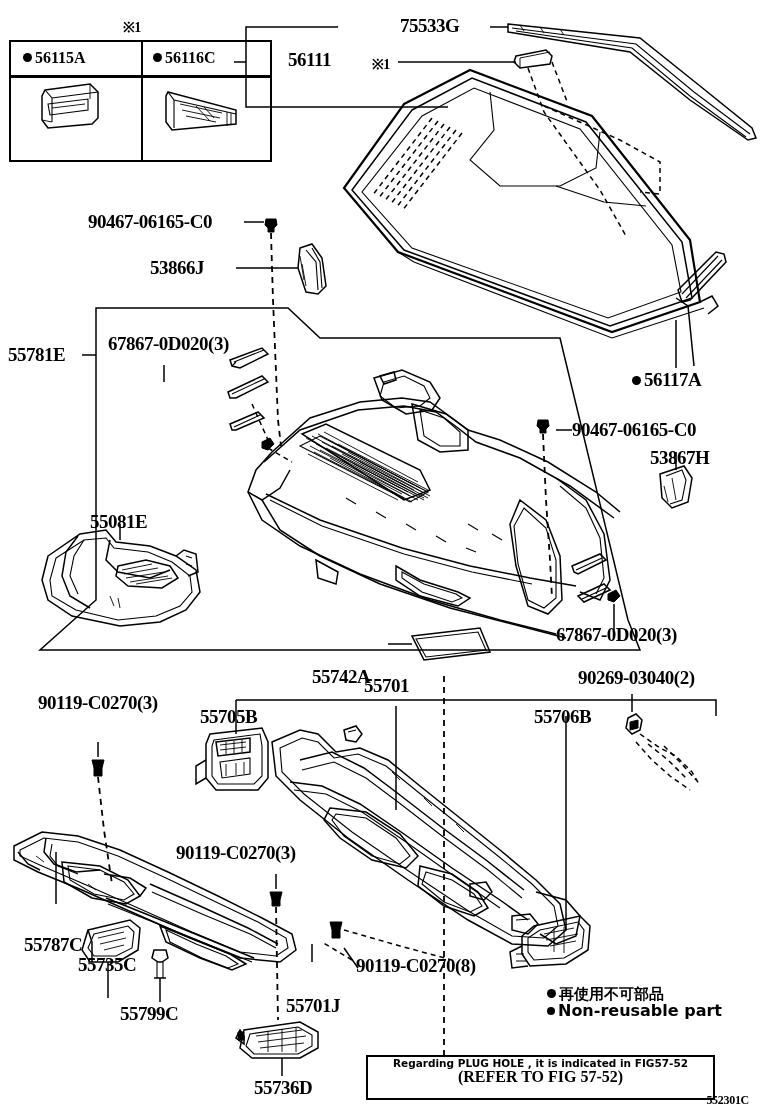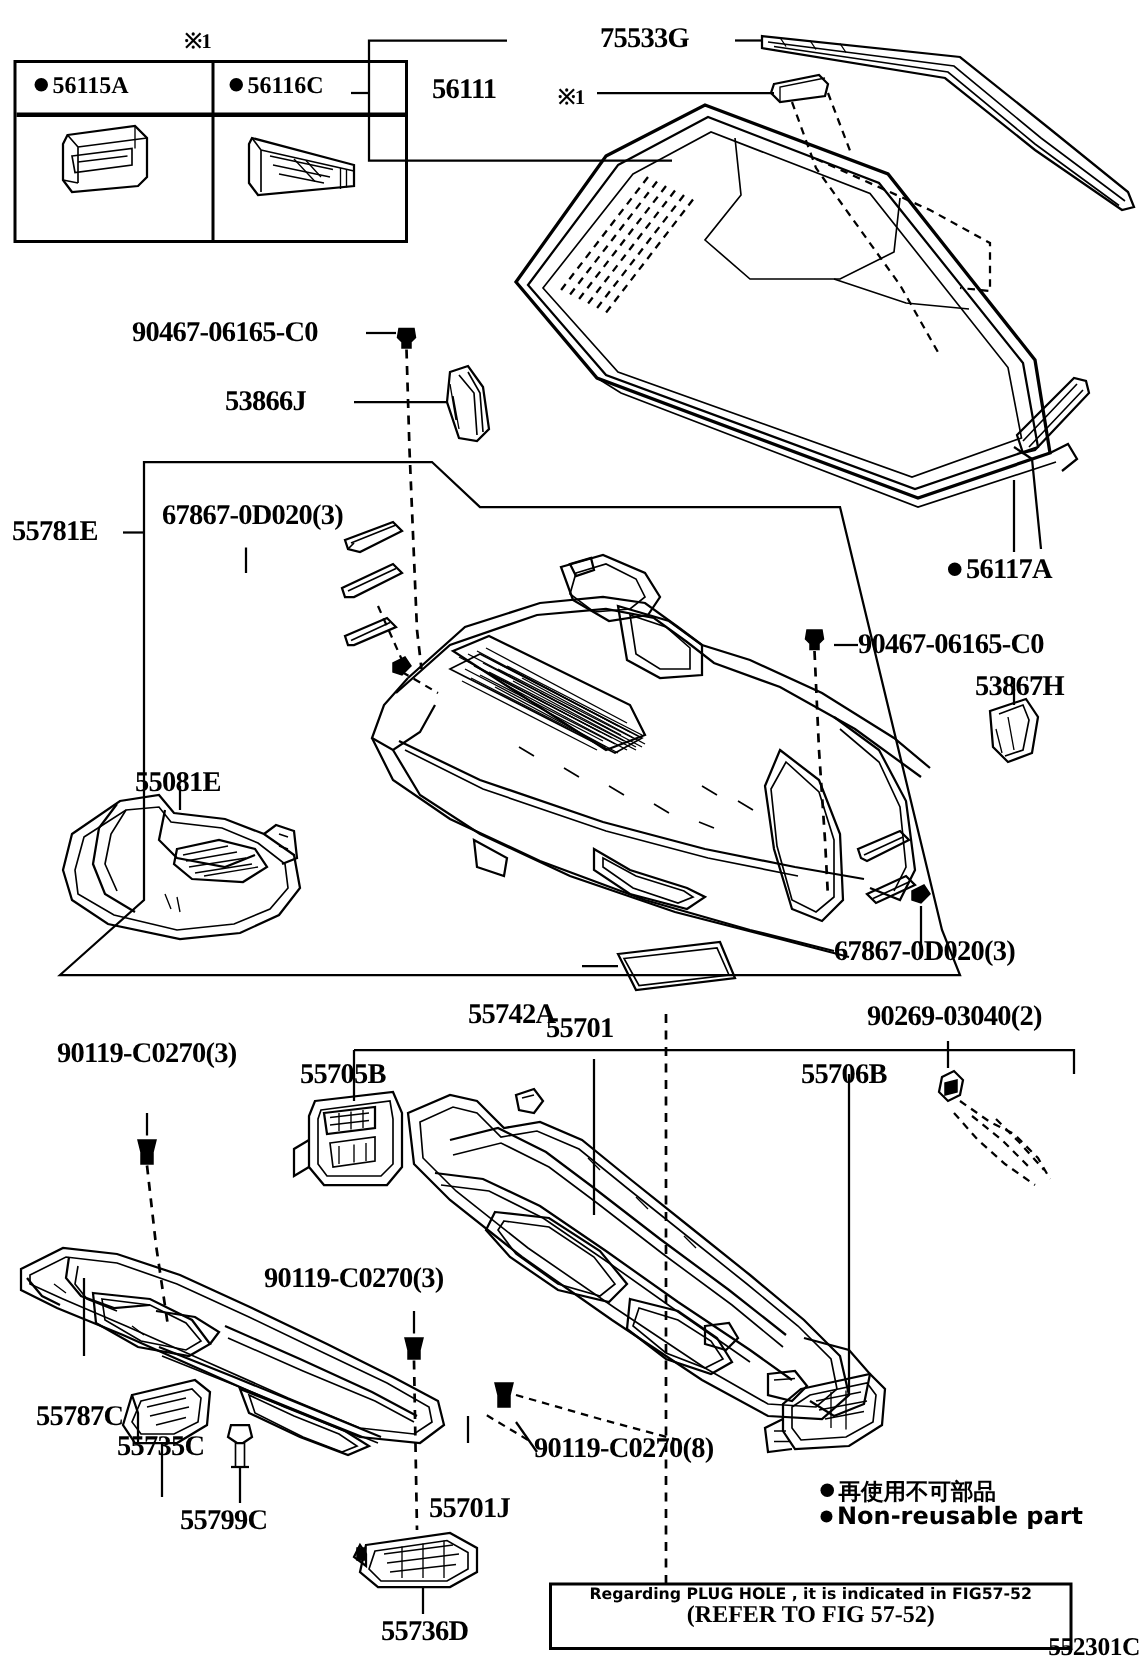--- a/index.html
+++ b/index.html
@@ -21,21 +21,21 @@
   
   .notebox{position:absolute;left:366px;top:1055px;width:349px;height:45px;
            border:2.5px solid #000;box-sizing:border-box;text-align:center;}
   .notebox .ln1{font-family:"DejaVu Sans",sans-serif;font-size:11.5px;font-weight:bold;
                 line-height:13px;margin-top:2px;}
   .notebox .ln2{font-family:"DejaVu Sans",sans-serif;font-size:10.5px;font-weight:bold;line-height:12px;}
   .notebox .ln3{font-family:Liberation Serif, serif;font-size:16px;font-weight:bold;line-height:16px;}
   .nrp{position:absolute;right:38px;}
   .nrp .l1{font-family:"DejaVu Sans",sans-serif;font-size:15px;font-weight:bold;line-height:17px;}
   .nrp .l2{font-family:"DejaVu Sans",sans-serif;font-size:16px;font-weight:bold;line-height:15px;}
-  .figid{position:absolute;right:0;bottom:4px;font-size:17px;font-weight:bold;
+  .figid{position:absolute;right:11px;bottom:4px;font-size:12px;font-weight:bold;
          font-family:"Liberation Serif",serif;letter-spacing:-0.3px;}
   svg{position:absolute;left:0;top:0;}
   .st{fill:none;stroke:#000;stroke-width:1.5;}
   .st2{fill:none;stroke:#000;stroke-width:2.2;}
   .thin{fill:none;stroke:#000;stroke-width:1.1;}
   .hair{fill:none;stroke:#000;stroke-width:0.9;}
   .dash{fill:none;stroke:#000;stroke-width:1.8;stroke-dasharray:6 5;}
   .dash2{fill:none;stroke:#000;stroke-width:1.5;stroke-dasharray:5 4;}
   .fillblk{fill:#000;stroke:#000;stroke-width:1;}
 </style>

